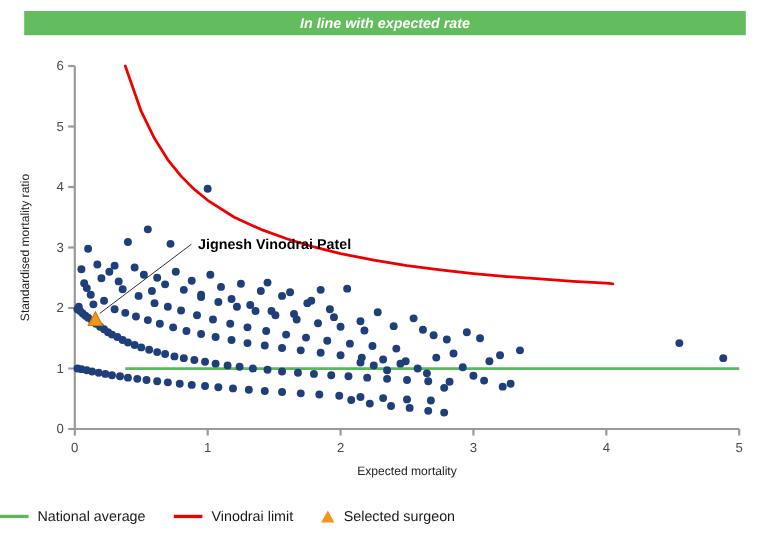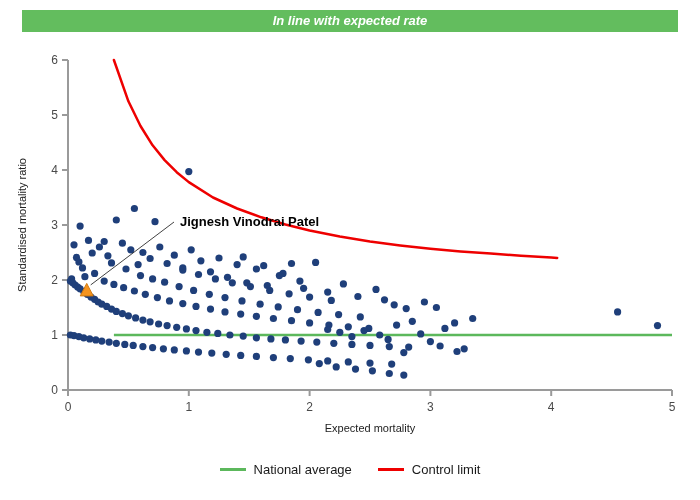--- a/index.html
+++ b/index.html
@@ -57,21 +57,21 @@
   }
   .legend {
     position: absolute;
     left: 0;
     top: 452px;
     width: 700px;
     height: 34px;
     display: flex;
     flex-direction: row;
     align-items: center;
-    justify-content: center;
+    justify-content: flex-start;
     gap: 26px;
   }
   .legend-item {
     display: flex;
     flex-direction: row;
     align-items: center;
     gap: 8px;
   }
   .legend-label {
     font-family: "Liberation Sans", sans-serif;
@@ -341,17 +341,21 @@
       </g>
   </svg>
 
   <div class="legend" id="legend">
       <div class="legend-item">
         <span class="swatch-line" style="border-top-color: rgb(92, 184, 92);"></span>
         <span class="legend-label">National average</span>
       </div>
       <div class="legend-item">
         <span class="swatch-line" style="border-top-color: rgb(238, 0, 0);"></span>
-        <span class="legend-label">Control limit</span>
+        <span class="legend-label">Vinodrai limit</span>
+      </div>
+      <div class="legend-item">
+        <span class="swatch-tri" style="border-bottom-color: rgb(245, 148, 31);"></span>
+        <span class="legend-label">Selected surgeon</span>
       </div>
     </div>
 
 </div>
 
 </body></html>

